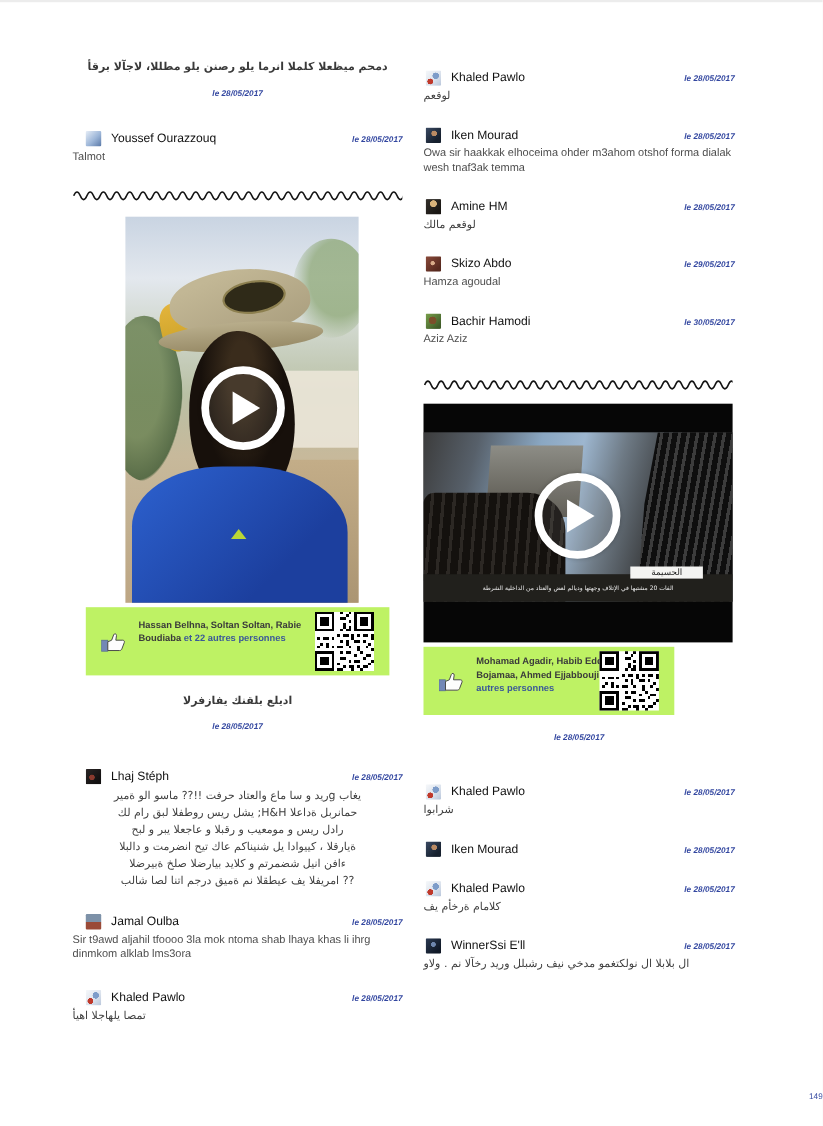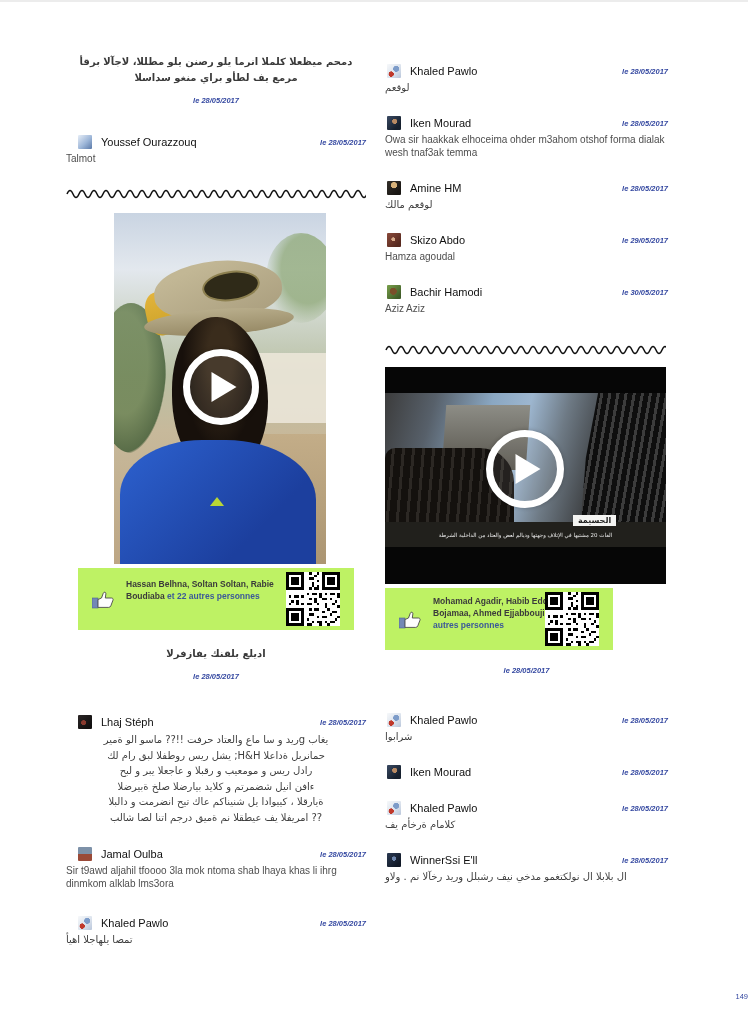--- a/index.html
+++ b/index.html
@@ -81,21 +81,21 @@
           background:linear-gradient(105deg,#3c3c3c 0%,#57606a 16%,#8aa7c2 34%,#9db6cf 46%,#6e7a85 58%,#303030 76%,#191919 100%);}
   .v2-build{position:absolute;left:21%;top:8%;width:30%;height:42%;
           background:linear-gradient(180deg,#8d8d86,#56534b);transform:skewX(-4deg);}
   .v2-bus{position:absolute;left:0;bottom:0;width:46%;height:64%;border-radius:10px 34px 0 0;
           background:repeating-linear-gradient(95deg,#14110e 0 7px,#2c2824 7px 10px);}
   .v2-skel{position:absolute;right:0;top:0;width:31%;height:100%;
           background:repeating-linear-gradient(100deg,#0e0e0e 0 5px,#3c3c3c 5px 8px);
           clip-path:polygon(22% 0,100% 0,100% 100%,0 100%,8% 42%);}
   .v2-ground{position:absolute;left:0;right:0;bottom:0;height:16%;background:#21201c;}
   .v2-cap{position:absolute;top:148px;left:188px;background:#f4f4f2;color:#1d1d1d;
-          font-size:8px;font-weight:bold;padding:1px 5px;}
+          font-size:8px;font-weight:normal;padding:1px 19px;}
   .v2-sub{position:absolute;top:165px;left:0;width:100%;text-align:center;color:#e9e9e9;font-size:5.5px;}
 
   .play{position:absolute;border:7px solid #fff;border-radius:50%;background:rgba(255,255,255,.07);
         box-shadow:0 0 4px rgba(0,0,0,.25);}
   #play1{left:69px;top:136px;width:62px;height:62px;}
   #play2{left:101px;top:63px;width:64px;height:64px;}
   .play-tri{position:absolute;left:50%;top:50%;transform:translate(-38%,-50%);width:0;height:0;
         border-top:15px solid rgba(0,0,0,0);border-bottom:15px solid rgba(0,0,0,0);border-left:25px solid #fff;}
 
   
@@ -190,21 +190,20 @@
     </g>
   </defs>
 </svg>
 
 <div id="page">
 
   <div id="col-left" class="col">
 
     <div class="post-text ar">
       <div>دمحم ميظعلا كلملا انرما يلو رصنن يلو مطللا، لاجآلا برقأ</div>
-      <div>مرمع يف لطأو براي منغو سداسلا</div>
     </div>
     <div class="post-date">le 28/05/2017</div>
 
     <div class="comment" style="margin-top:30px">
       <div class="c-head">
         <span class="avatar av-youssef"></span>
         <span class="c-name">Youssef Ourazzouq</span>
         <span class="c-date">le 28/05/2017</span>
       </div>
       <div class="c-body">Talmot</div>
@@ -254,22 +253,22 @@
     <div class="comment" style="margin-top:34px">
       <div class="c-head">
         <span class="avatar av-lhaj"></span>
         <span class="c-name">Lhaj Stéph</span>
         <span class="c-date">le 28/05/2017</span>
       </div>
       <div class="c-body ar c-lines">
         <div>ريد و سا ماع والعتاد حرفت !!?? ماسو الو ةميرg يغاب</div>
         <div>يشل ريس روطفلا لبق رام لك ;H&amp;H حمانربل ةداعلا</div>
         <div>رادل ريس و مومعيب و رقبلا و عاجعلا يبر و لبح</div>
+        <div>ةيارقلا ، كييوادا يل شنيناكم عاك تيح انضرمت و دالبلا</div>
         <div>ءافن انيل شضمرتم و كلايد بيارضلا صلخ ةبيرضلا</div>
-        <div>ةيارقلا ، كييوادا يل شنيناكم عاك تيح انضرمت و دالبلا</div>
         <div>امريفلا يف عيطقلا نم ةميق درجم اتنا لصا شالب ??</div>
       </div>
     </div>
 
     <div class="comment">
       <div class="c-head">
         <span class="avatar av-jamal"></span>
         <span class="c-name">Jamal Oulba</span>
         <span class="c-date">le 28/05/2017</span>
       </div>

